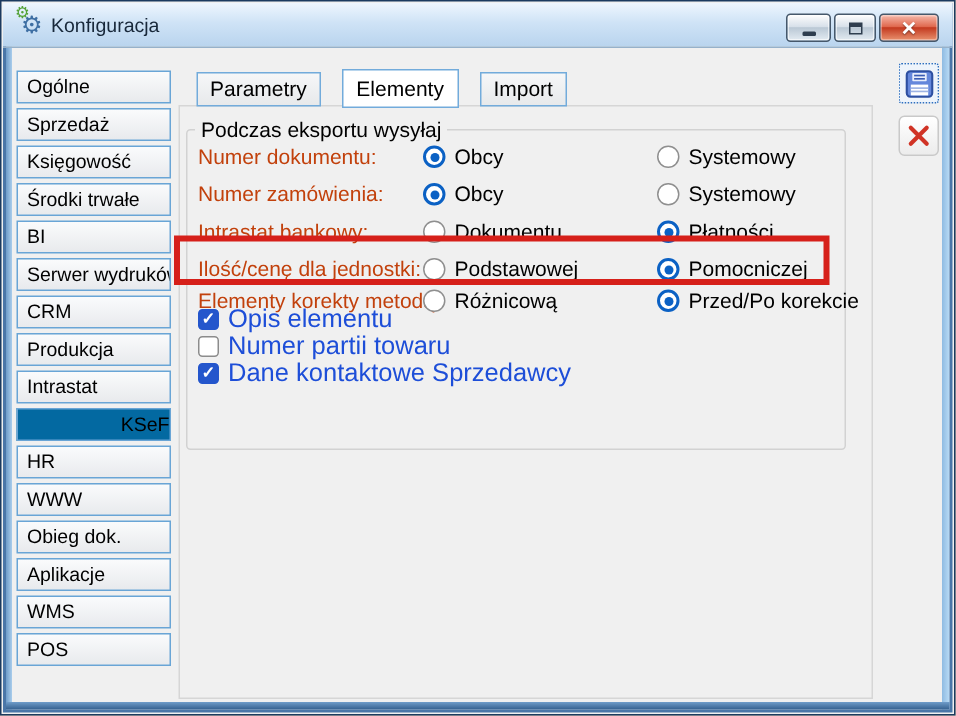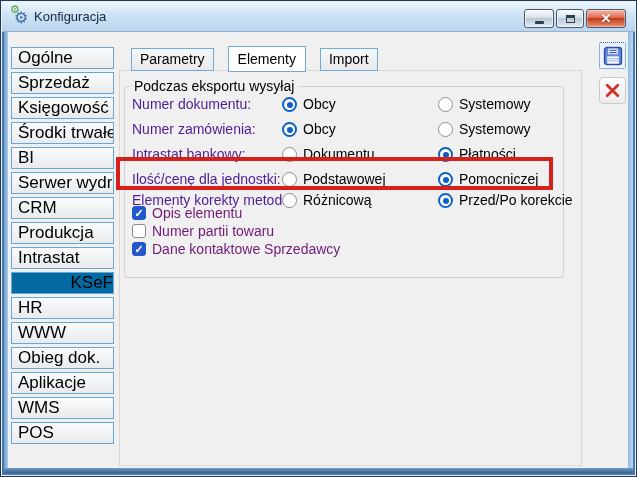--- a/index.html
+++ b/index.html
@@ -25,49 +25,49 @@
     background:linear-gradient(#fdfdfd,#d8e1ea 45%,#bac8d5 50%,#e3ebf2);box-shadow:inset 0 0 0 1px rgba(255,255,255,.6);}
   .wbtn.min{width:30px;} .wbtn.max{width:28px;} 
   .wbtn.close{width:40px;background:linear-gradient(#f6b9ab,#e06a50 45%,#c33a20 50%,#e9926f);box-shadow:inset 0 0 0 1px rgba(255,255,255,.35);}
   .glyph-min{width:9px;height:3px;background:#2f3e4f;margin-top:7px;border-radius:1px;}
   .glyph-max{width:9px;height:8px;border:1px solid #2f3e4f;border-top:3px solid #2f3e4f;background:transparent;}
   .glyph-close{color:#fff;font-size:13px;font-weight:bold;text-shadow:0 1px 1px rgba(0,0,0,.45);line-height:17px;}
 
   
   .sidebar{position:absolute;left:10px;top:46px;width:103px;display:flex;flex-direction:column;gap:3px;z-index:5;}
   .side-btn{height:22px;border:1px solid #69a5d6;background:linear-gradient(#fafbfc,#e8eaed);
-    font-size:17px;line-height:20px;padding-left:6px;color:#000;white-space:nowrap;overflow:hidden;cursor:default;}
+    font-size:13px;line-height:20px;padding-left:6px;color:#000;white-space:nowrap;overflow:hidden;cursor:default;}
   .side-btn.selected{background:#0369a1;text-align:right;}
 
   
   .tabs{position:absolute;left:130px;top:45px;height:25px;display:flex;align-items:flex-end;z-index:3;}
   .tab{border:1px solid #72abdb;background:linear-gradient(#f6f7f8,#e7e9eb);padding:2px 8px 3px;font-size:14px;
     margin-right:14px;color:#000;position:relative;white-space:nowrap;}
   .tab.active{background:#ffffff;padding:4px 9px 4px;margin-bottom:-1px;z-index:4;}
 
   .tabpage{position:absolute;left:118px;top:69px;width:463px;height:396px;border:1px solid #d6d6d6;background:#f0f0f0;z-index:1;}
 
   
-  .groupbox{position:absolute;left:123px;top:85px;width:440px;height:192px;border:1px solid #d2d2d2;border-radius:3px;z-index:2;}
+  .groupbox{position:absolute;left:123px;top:85px;width:440px;height:214px;border:1px solid #d2d2d2;border-radius:3px;z-index:2;}
   .glegend{position:absolute;top:-9px;left:5px;background:#f0f0f0;padding:0 4px;font-size:14px;color:#000;white-space:nowrap;}
 
   .rrow{position:absolute;left:0;right:0;height:17px;line-height:17px;font-size:14px;}
-  .rlabel{position:absolute;left:7px;white-space:nowrap;color:#4c1d95;}
+  .rlabel{position:absolute;left:7px;white-space:nowrap;color:#c2410c;}
   .opt{position:absolute;display:flex;align-items:center;white-space:nowrap;}
   .opt.c1{left:157px;} .opt.c2{left:313px;}
   .olabel{margin-left:6px;font-size:14px;color:#000;}
   .radio{width:15px;height:15px;border-radius:50%;border:1px solid #8f8f8f;background:#fff;display:inline-block;flex:0 0 auto;}
   .radio.sel{border:2px solid #0b61c4;position:relative;}
   .radio.sel::after{content:'';position:absolute;left:2.5px;top:2.5px;width:6px;height:6px;border-radius:50%;background:#0b61c4;}
 
   .crow{position:absolute;left:0;right:0;height:16px;display:flex;align-items:center;}
   .cbox{width:14px;height:14px;border:1px solid #8c8c8c;border-radius:3px;background:#fff;margin-left:7px;
     text-align:center;line-height:13px;font-size:11px;color:#fff;flex:0 0 auto;}
   .cbox.checked{background:#2456cc;border-color:#2456cc;font-weight:bold;}
-  .clabel{margin-left:6px;font-size:14px;color:#701a75;white-space:nowrap;}
+  .clabel{margin-left:6px;font-size:17px;color:#1d4ed8;white-space:nowrap;}
 
   
   .highlight{position:absolute;left:115px;top:156px;width:437px;height:33px;border:4px solid #d6201a;z-index:10;pointer-events:none;}
 
   
   .save-btn{position:absolute;left:598px;top:41px;width:27px;height:27px;border:1px dotted #2f6fbe;border-radius:2px;
     background:#eef4fb;display:flex;align-items:center;justify-content:center;padding:0;cursor:pointer;z-index:6;}
   .cancel-btn{position:absolute;left:598px;top:76px;width:27px;height:27px;border:1px solid #c9c9c9;border-radius:4px;
     background:linear-gradient(#ffffff,#ececec);display:flex;align-items:center;justify-content:center;padding:0;cursor:pointer;z-index:6;}
 </style>

